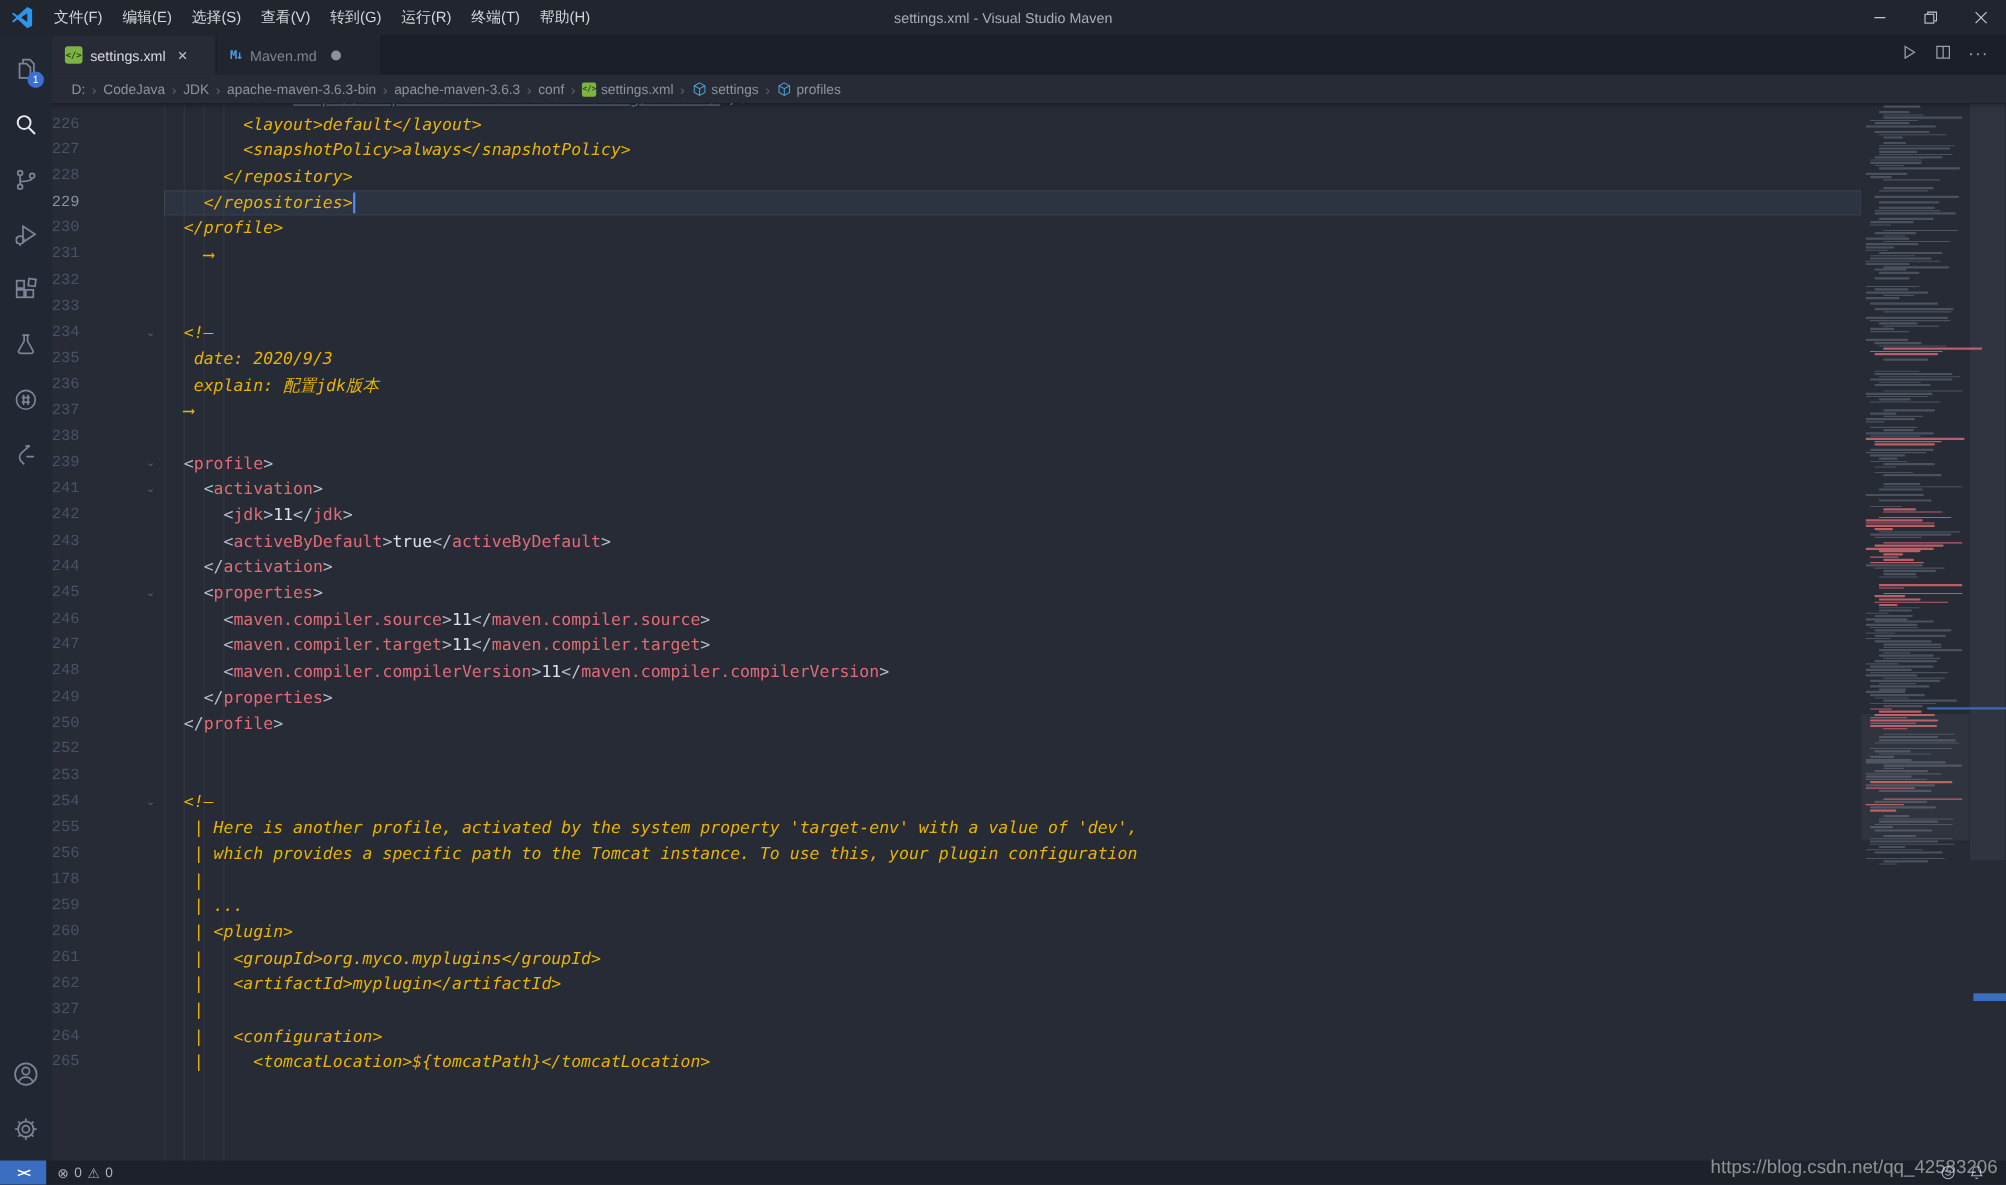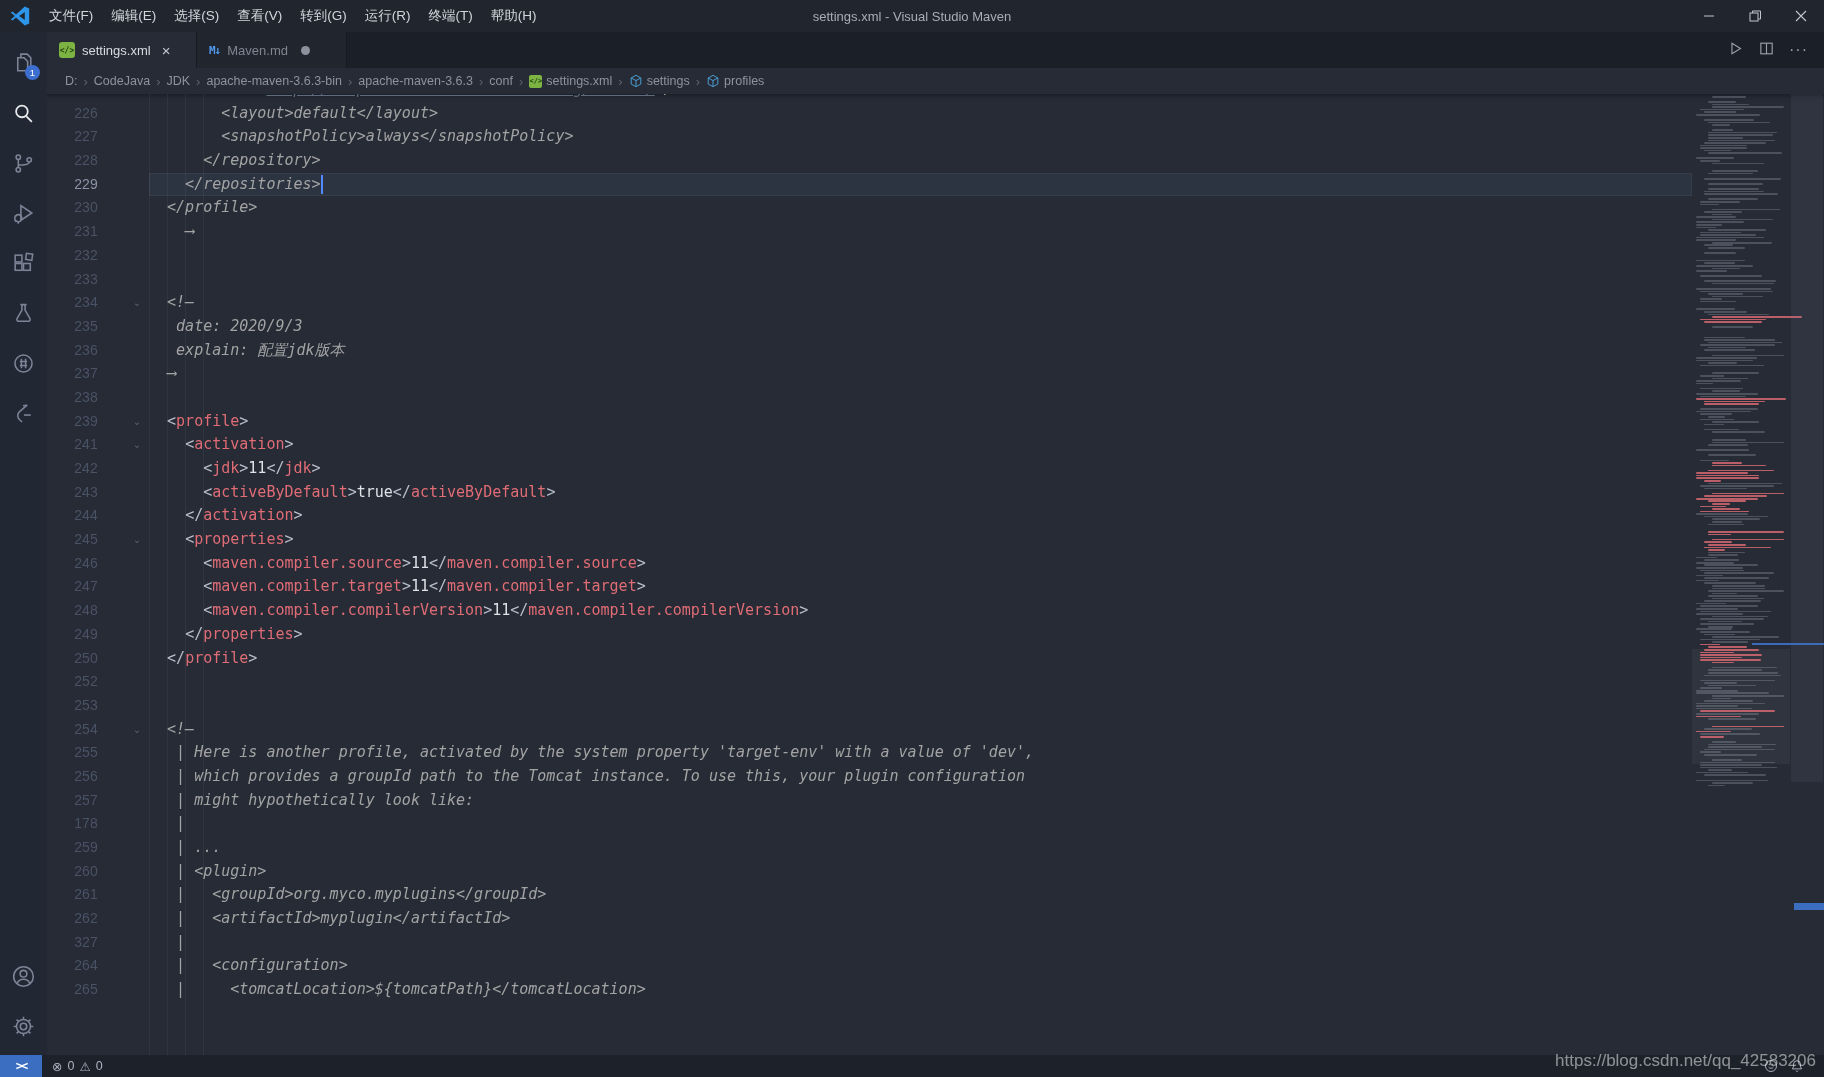--- a/index.html
+++ b/index.html
@@ -51,26 +51,26 @@
   .bc-sep { color:#5c636f; margin:0 6px; font-size:13px; }
   .bc-ico-xml { width:13px; height:13px; border-radius:2px; background:#7cb342; color:#1d3b10; font-size:7px; font-weight:bold;
     display:flex; align-items:center; justify-content:center; font-family:"DejaVu Sans Mono",monospace; }
   .bc-ico-cube svg { width:14px; height:14px; display:block; }
 
   
   .editor { position:relative; flex:1; background:#262b36; overflow:hidden; box-shadow:inset 0 6px 6px -6px rgba(0,0,0,0.55); }
   .guide { position:absolute; top:0; bottom:0; width:1px; background:rgba(255,255,255,0.05); }
   .lines-wrap { position:absolute; left:0; top:-16px; right:132px; }
   .line { display:flex; height:23.7px; }
-  .ln { width:78px; text-align:center; color:#4a5265; font-size:14px; font-family:Liberation Sans, sans-serif; line-height:23.7px; }
+  .ln { width:78px; text-align:left; color:#4a5265; font-size:14px; font-family:Liberation Mono, monospace; line-height:23.7px; }
   .ln.cur { color:#8a93a6; }
   .fold { width:24px; text-align:center; color:#596175; font-size:10px; line-height:23.7px; }
   .code { flex:1; position:relative; white-space:pre; font-family:"DejaVu Sans Mono",monospace; font-size:15px; line-height:23.7px; color:#d7dae0; }
   .line.current .code { background:rgba(150,180,255,0.06); box-shadow:inset 0 0 0 1px rgba(255,255,255,0.055); }
-  .s-c  { color:#a3a3a3; font-style:italic; }
+  .s-c  { color:#eab308; font-style:italic; }
   .s-cu { color:#5f6a7d; font-style:italic; text-decoration:underline; }
   .s-p  { color:#b8bfcc; }
   .s-t  { color:#e06c75; }
   .s-x  { color:#dfe2e7; }
   .cursor { position:absolute; top:2px; bottom:2px; width:2px; background:#528bff; }
 
   
   .minimap { position:absolute; top:0; bottom:0; right:34px; width:98px; }
   .mm-bar { position:absolute; height:1.6px; border-radius:1px; }
   .mm-slider { position:absolute; left:0; right:0; background:rgba(255,255,255,0.045); }
@@ -434,26 +434,21 @@
               <span class="code"><span class="s-c">  &lt;!—</span></span>
             </div>
             <div class="line">
               <span class="ln">255</span>
               <span class="fold"></span>
               <span class="code"><span class="s-c">   | Here is another profile, activated by the system property 'target-env' with a value of 'dev',</span></span>
             </div>
             <div class="line">
               <span class="ln">256</span>
               <span class="fold"></span>
-              <span class="code"><span class="s-c">   | which provides a groupId path to the Tomcat instance. To use this, your plugin configuration</span></span>
-            </div>
-            <div class="line">
-              <span class="ln">257</span>
-              <span class="fold"></span>
-              <span class="code"><span class="s-c">   | might hypothetically look like:</span></span>
+              <span class="code"><span class="s-c">   | which provides a specific path to the Tomcat instance. To use this, your plugin configuration</span></span>
             </div>
             <div class="line">
               <span class="ln">178</span>
               <span class="fold"></span>
               <span class="code"><span class="s-c">   |</span></span>
             </div>
             <div class="line">
               <span class="ln">259</span>
               <span class="fold"></span>
               <span class="code"><span class="s-c">   | ...</span></span>

